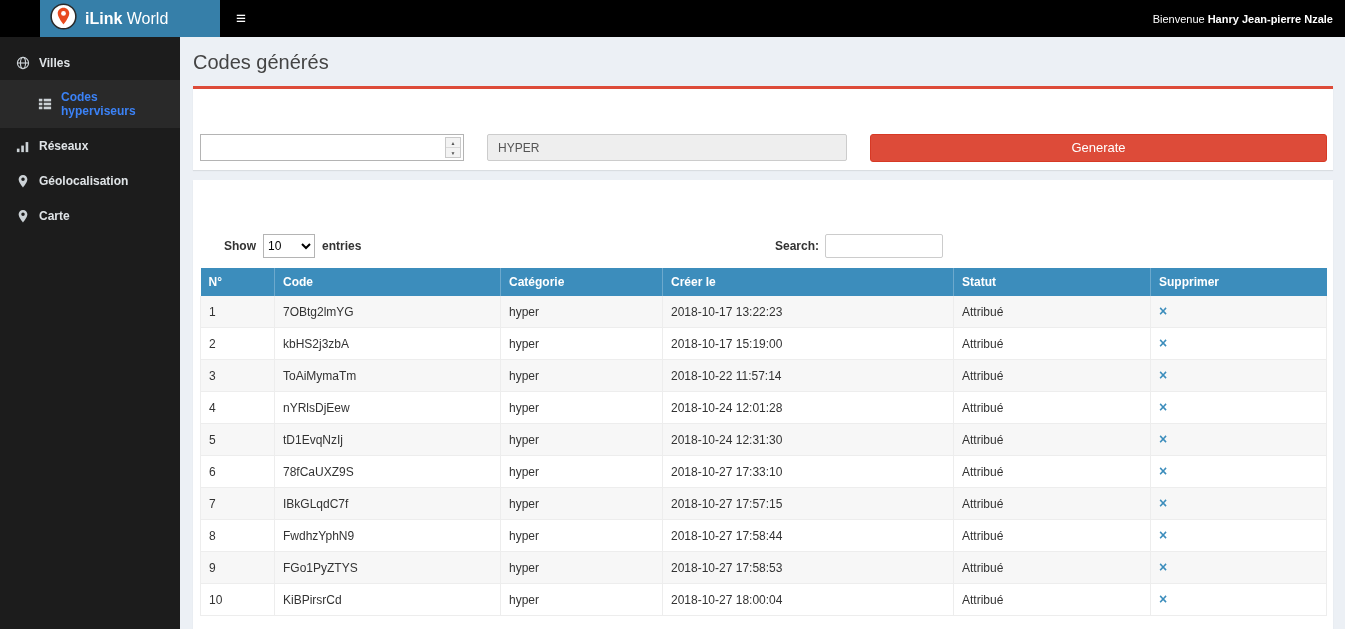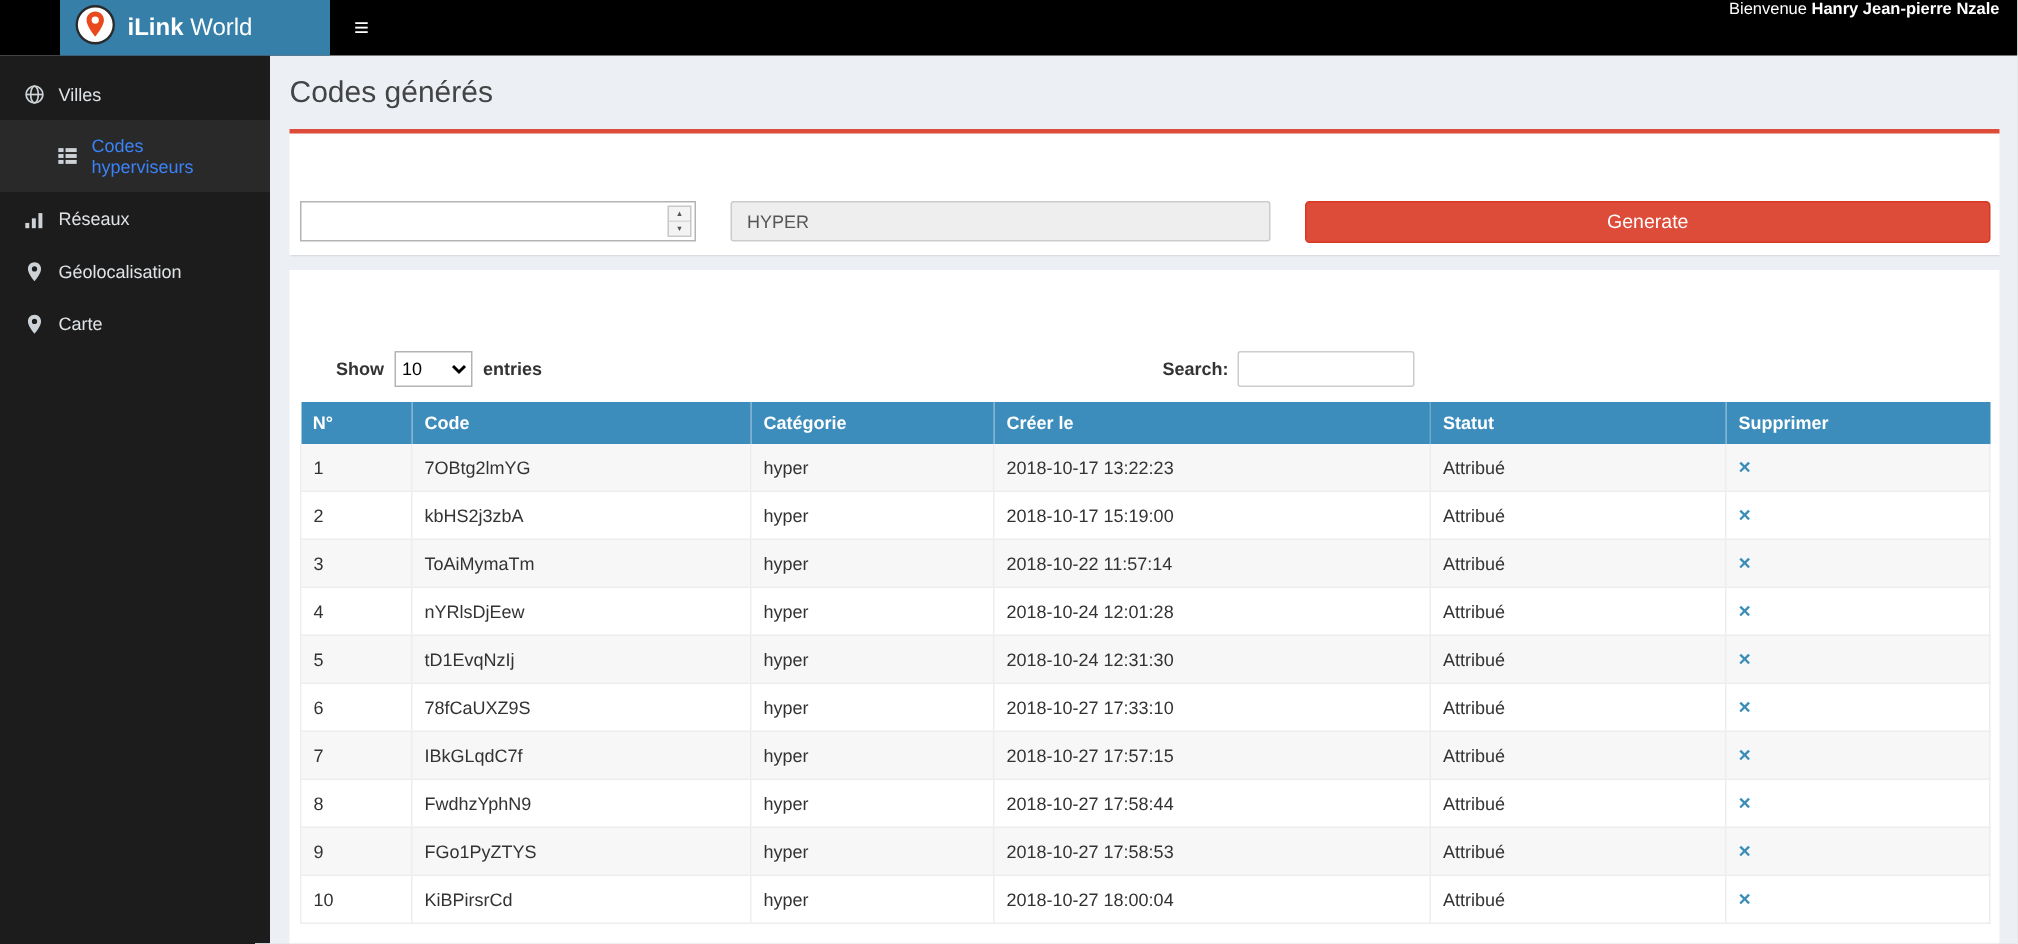--- a/index.html
+++ b/index.html
@@ -6,26 +6,26 @@
   html,body { background:#ddd; }
   body { font-family:"Liberation Sans","DejaVu Sans",sans-serif; }
   .screen { position:relative; width:1345px; height:629px; overflow:hidden; background:#ecf0f5; }
 
   
   .topbar { position:absolute; left:0; top:0; width:100%; height:37px; background:#000000; display:flex; align-items:stretch; z-index:5;padding-left:40px; }
   .brand { width:180px; background:#367fa9; display:flex; align-items:center; padding-left:10px; gap:8px; flex:0 0 180px; }
   .brand-text { color:#fff; font-size:16px; white-space:nowrap; }
   .brand-text .b { font-weight:700; }
   .hamburger { color:#fff; font-size:17px; padding:0 16px; display:flex; align-items:center; cursor:pointer; }
-  .welcome { margin-left:auto; color:#fff; font-size:11px; display:flex; align-items:flex-start; padding-right:12px; }
+  .welcome { margin-left:auto; color:#fff; font-size:11px; display:flex; align-items:center; padding-right:12px; }
   .welcome .n { font-weight:700; margin-left:3px; }
 
   
   .sidebar { position:absolute; left:0; top:37px; width:180px; height:592px; background:#1c1c1c; padding-top:8px; }
-  .side-item { display:flex; align-items:center; gap:9px; padding:10px 15px; color:#dfe3e6; font-size:12px; font-weight:400; cursor:pointer; }
+  .side-item { display:flex; align-items:center; gap:9px; padding:10px 15px; color:#dfe3e6; font-size:12px; font-weight:700; cursor:pointer; }
   .side-item.active { background:rgba(255,255,255,0.06); color:#3b82f6;padding-left:37px; }
   .side-item .ic { width:15px; height:15px; flex:0 0 15px; display:flex; align-items:center; justify-content:center; color:#ccd2d6; }
   .side-item .ic svg { display:block; }
 
   
   .content { position:absolute; left:180px; top:37px; width:1165px; height:592px;text-decoration:underline; }
   .page-title { position:absolute; left:13px; top:14px; font-size:20px; color:#444; font-weight:400; }
 
   .box1 { position:absolute; left:13px; top:49px; width:1140px; height:84px; background:#fff; border-top:3px solid #dd4b39; box-shadow:0 1px 1px rgba(0,0,0,0.08); padding:36px 6px 0 7px; display:flex; align-items:center; }
   .num-wrap { position:relative; width:264px; height:27px; background:#fff; border:1px solid #b4b4b4; }

